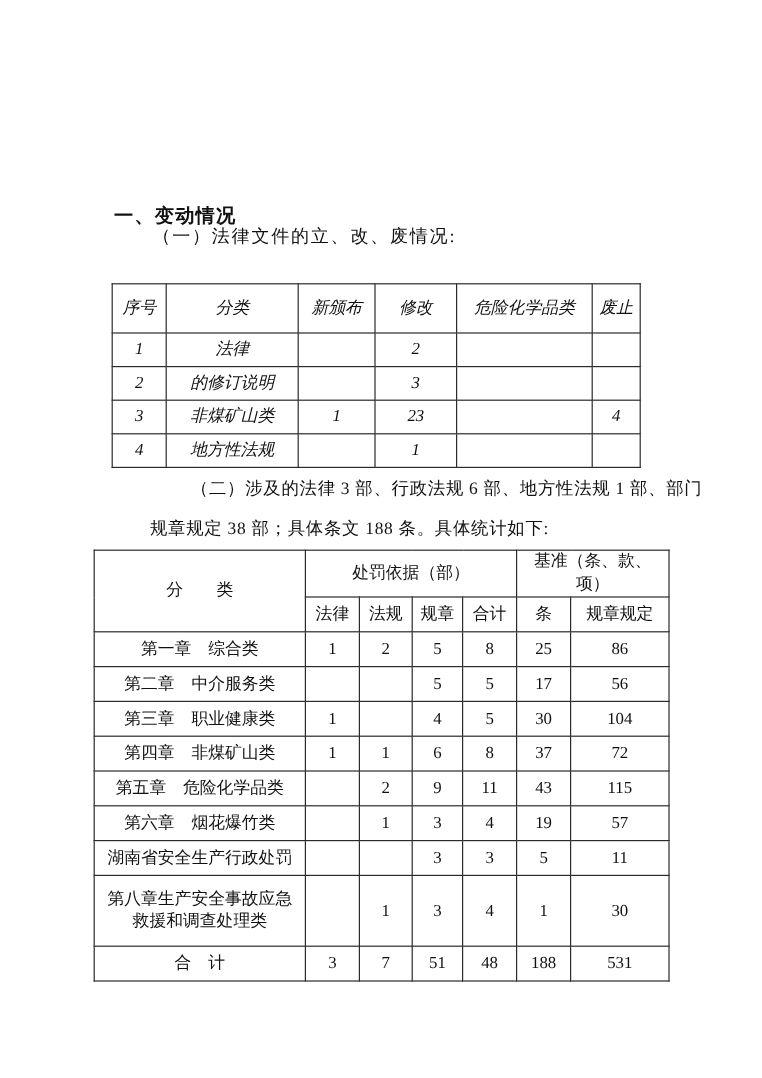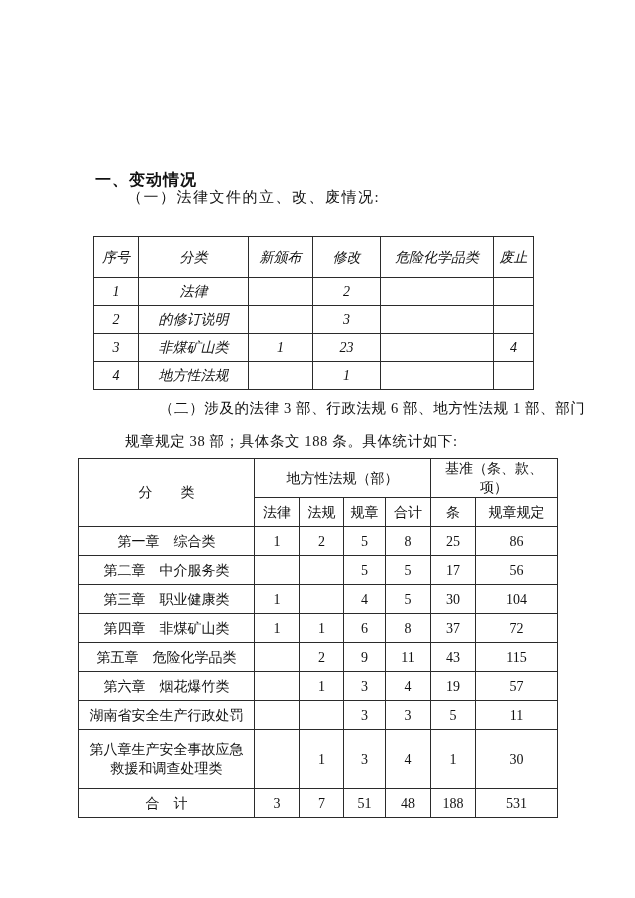--- a/index.html
+++ b/index.html
@@ -141,21 +141,21 @@
           <col style="width:45px">
           <col style="width:44px">
         <col style="width:42px">
           <col style="width:45px">
           <col style="width:45px">
           <col style="width:82px">
       </colgroup>
       <tbody>
           <tr class="hrow">
         <td rowspan="2">分　　类</td>
-        <td colspan="4">地方性法规（部）</td>
+        <td colspan="4">处罚依据（部）</td>
         <td colspan="2">基准（条、款、项）</td>
       </tr>
       <tr class="hrow">
         <td>法律</td>
         <td>法规</td>
         <td>规章</td>
         <td>合计</td>
         <td>条</td>
         <td>规章规定</td>
       </tr>

